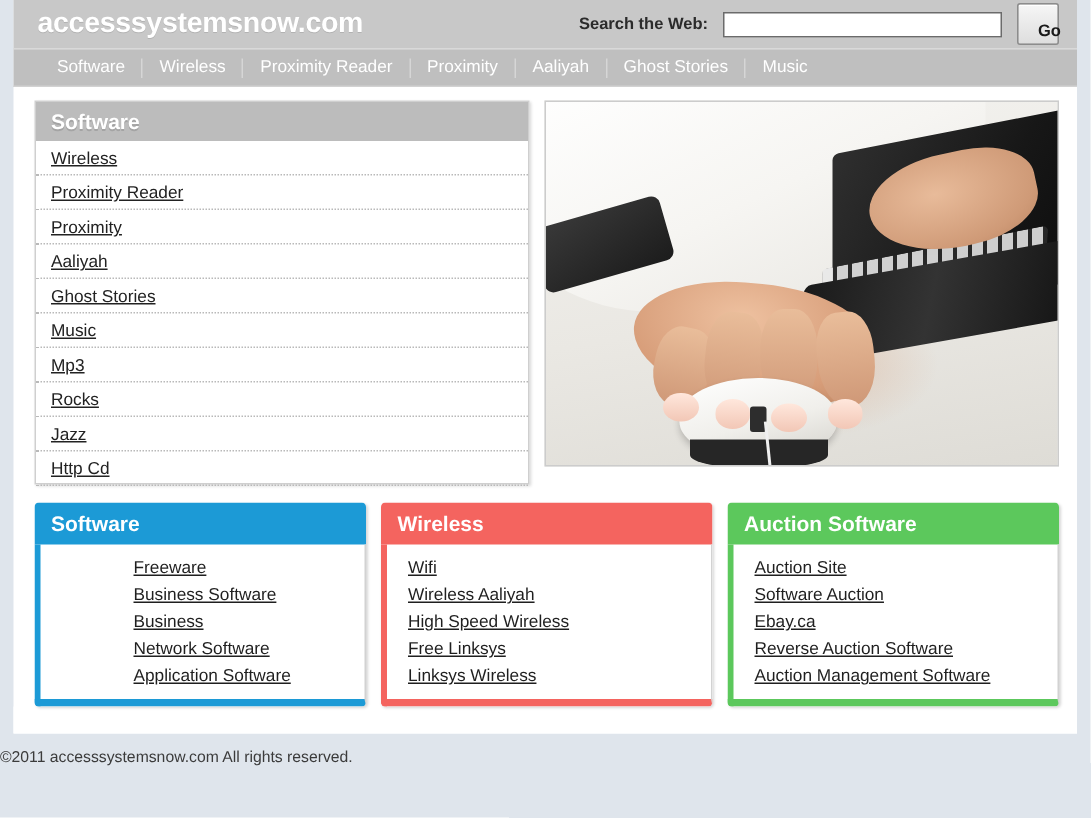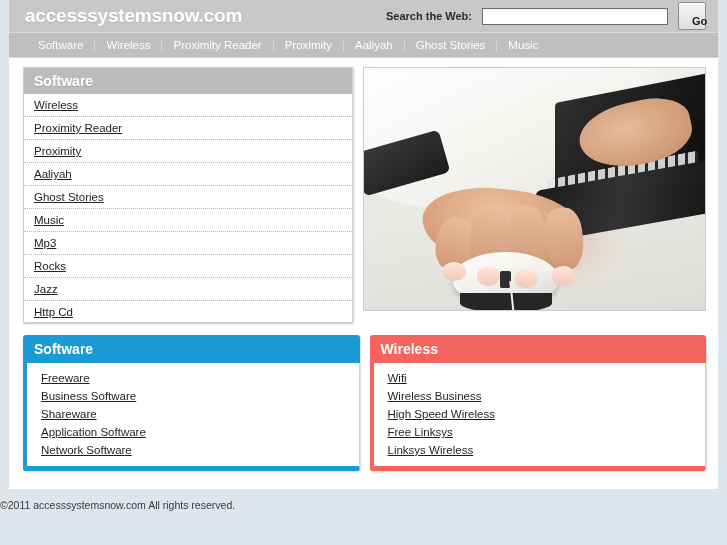--- a/index.html
+++ b/index.html
@@ -388,44 +388,56 @@
       <div class="hero-nail n3"></div>
       <div class="hero-nail n4"></div>
       <div class="hero-cord"></div>
     </div>
   </div>
 
   <div class="panels">
 
     <div class="panel">
       <div class="panel-header" id="ph0" style="background: rgb(28, 154, 214);">Software</div>
-      <div class="panel-body" id="pb0" style="border-left-color: rgb(28, 154, 214); border-bottom-color: rgb(28, 154, 214);">
+      <div class="panel-body" id="pb0" style="border-left-color: rgb(28, 154, 214); border-bottom-color: rgb(28, 154, 214); padding-left: 48px;">
         <ul class="panel-list">
           <li><a>Freeware</a></li>
           <li><a>Business Software</a></li>
-          <li><a>Shareware</a></li>
+          <li><a>Business</a></li>
+          <li><a>Network Software</a></li>
           <li><a>Application Software</a></li>
-          <li><a>Network Software</a></li>
         </ul>
       </div>
     </div>
 
     <div class="panel">
       <div class="panel-header" id="ph1" style="background: rgb(244, 100, 95);">Wireless</div>
       <div class="panel-body" id="pb1" style="border-left-color: rgb(244, 100, 95); border-bottom-color: rgb(244, 100, 95);">
         <ul class="panel-list">
           <li><a>Wifi</a></li>
-          <li><a>Wireless Business</a></li>
+          <li><a>Wireless Aaliyah</a></li>
           <li><a>High Speed Wireless</a></li>
           <li><a>Free Linksys</a></li>
           <li><a>Linksys Wireless</a></li>
         </ul>
       </div>
     </div>
 
+    <div class="panel">
+      <div class="panel-header" id="ph2" style="background: rgb(92, 200, 92);">Auction Software</div>
+      <div class="panel-body" id="pb2" style="border-left-color: rgb(92, 200, 92); border-bottom-color: rgb(92, 200, 92);">
+        <ul class="panel-list">
+          <li><a>Auction Site</a></li>
+          <li><a>Software Auction</a></li>
+          <li><a>Ebay.ca</a></li>
+          <li><a>Reverse Auction Software</a></li>
+          <li><a>Auction Management Software</a></li>
+        </ul>
+      </div>
+    </div>
   </div>
 
   <div class="content-spacer"></div>
 </div>
 
 <div class="footer">
   <span>©2011 accesssystemsnow.com All rights reserved.</span>
 </div>
 
 </body></html>

